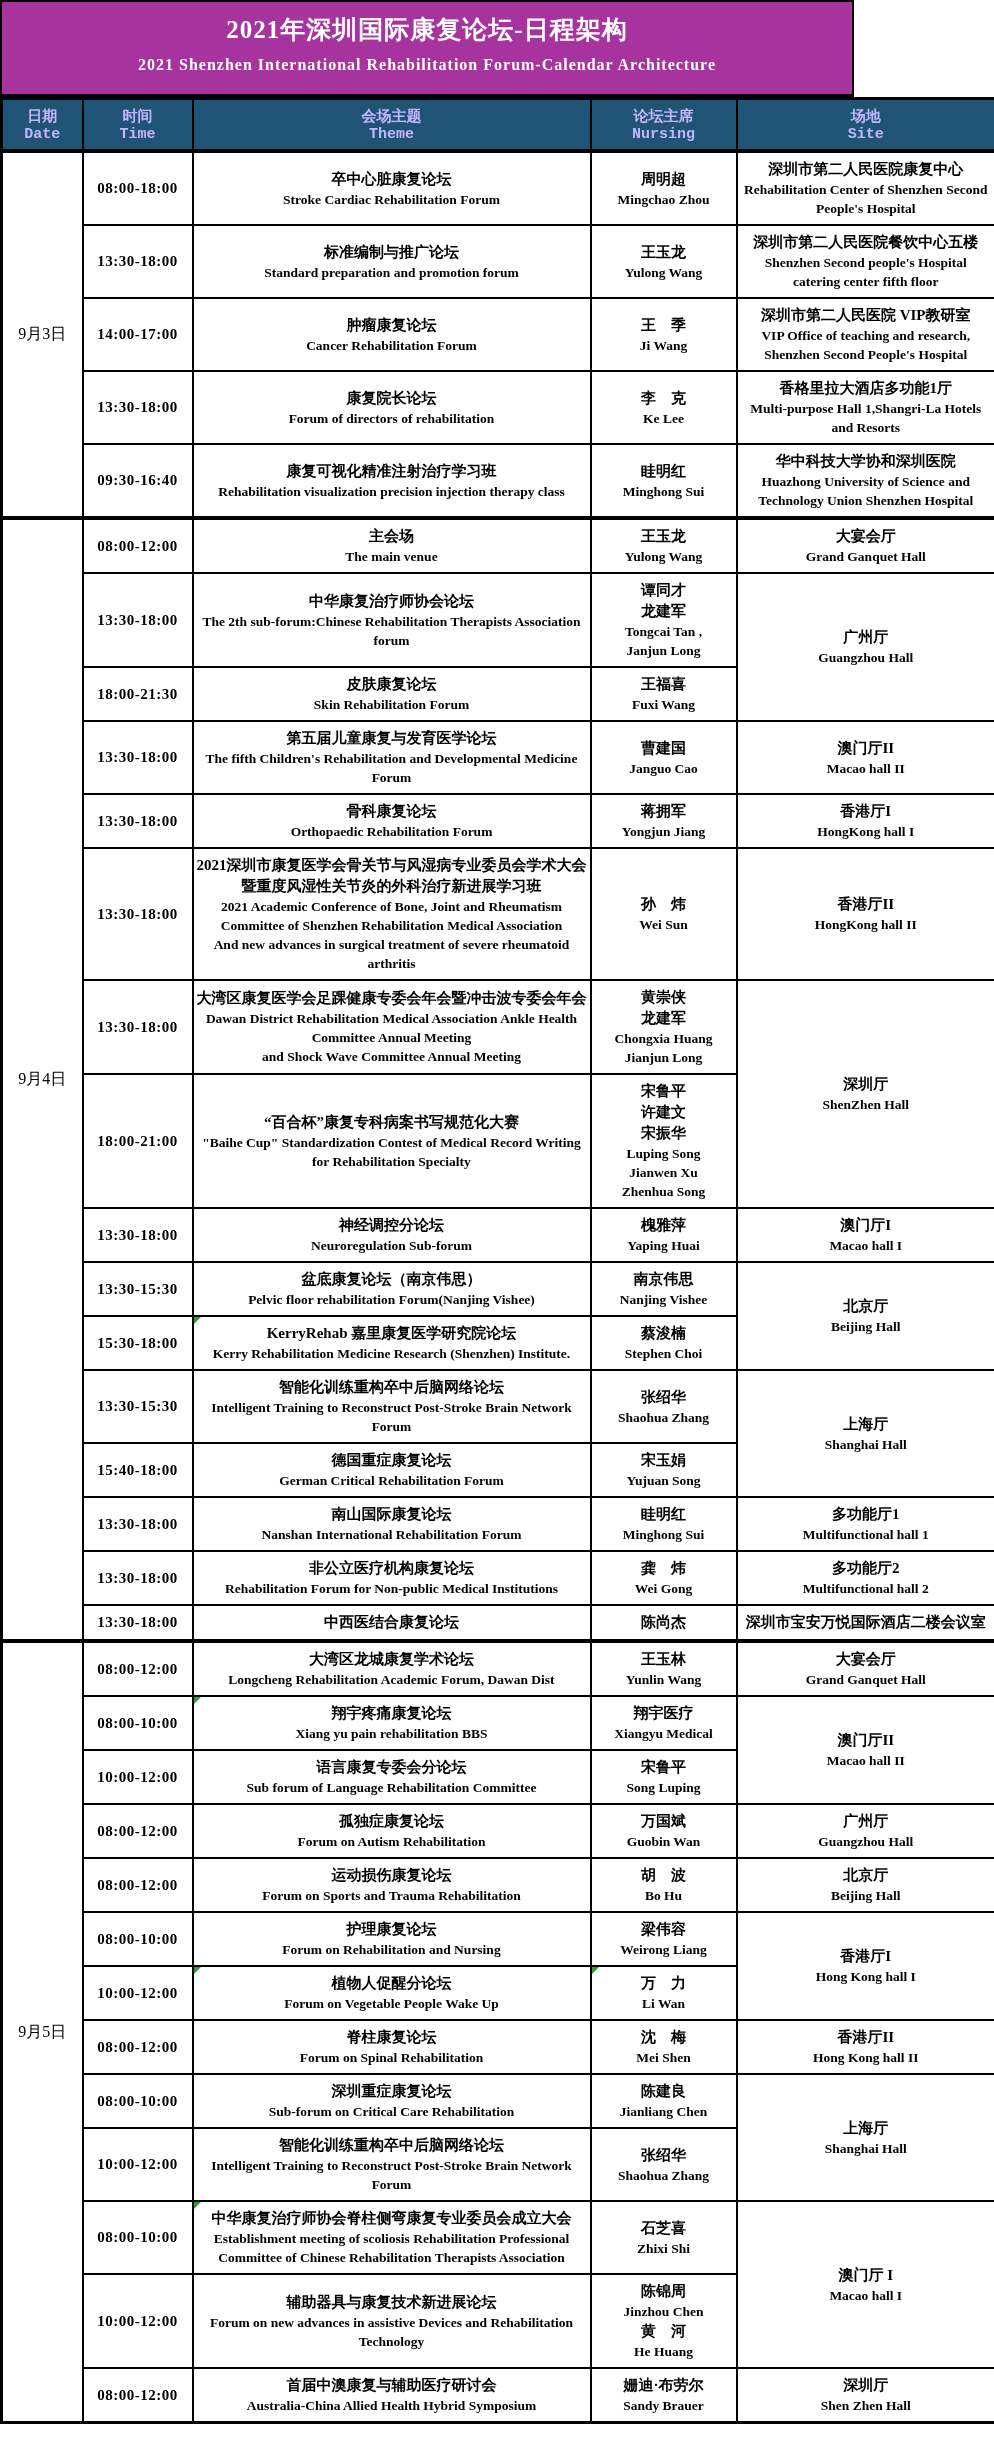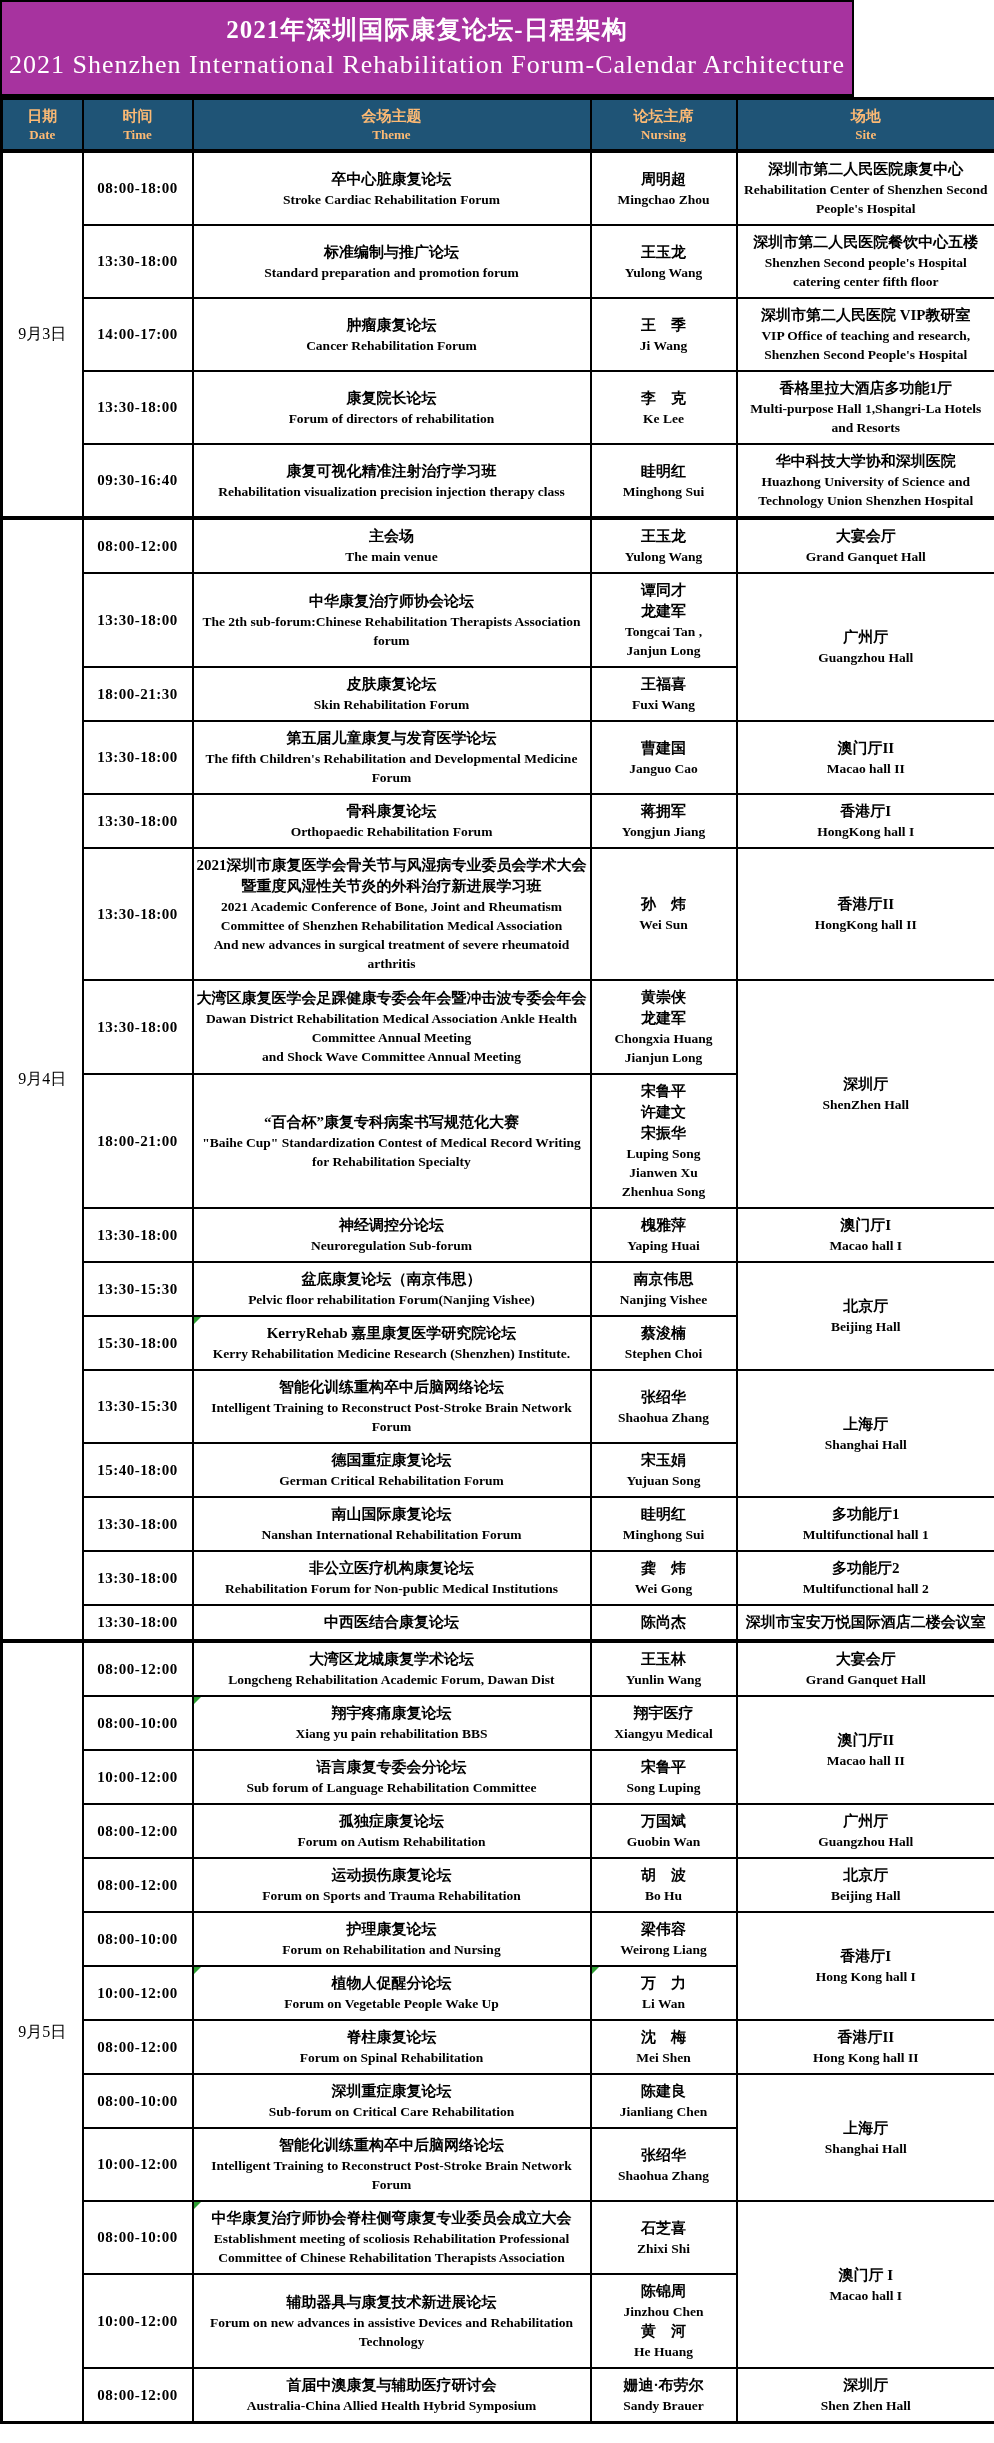--- a/index.html
+++ b/index.html
@@ -14,21 +14,21 @@
     border:2px solid #000;
     border-bottom:3px solid #000;
     padding:10px 6px 12px 6px;
     text-align:center;
     color:#fff;
   }
   .banner .zh{
     font-size:25px;font-weight:bold;line-height:36px;letter-spacing:1px;
   }
   .banner .en{
-    font-size:26px;font-weight:normal;line-height:34px;letter-spacing:1px;
+    font-size:16px;font-weight:bold;line-height:34px;letter-spacing:1px;
   }
   
   table.sched{
     width:994px;
     border-collapse:collapse;
     table-layout:fixed;
   }
   table.sched col.c-date{width:81px;}
   table.sched col.c-time{width:110px;}
   table.sched col.c-theme{width:398px;}
@@ -40,25 +40,25 @@
     text-align:center;
     vertical-align:middle;
     padding:6px 3px;
     position:relative;
     overflow:hidden;
   }
   table.sched{border:3px solid #000;}
   tr.section-start td{border-top:4px solid #000;}
 
   th.head{
-    color:#fdba74;
+    color:#c4b5fd;
     padding:4px 2px;
   }
   th.head .zh{font-size:15px;font-weight:bold;line-height:20px;}
-  th.head .en{font-size:13px;font-weight:bold;line-height:17px;}
+  th.head .en{font-size:15px;font-weight:bold;line-height:17px;font-family:Liberation Mono, monospace;}
 
   td .zh{font-size:15px;font-weight:bold;line-height:21px;}
   td .en{font-size:13.5px;font-weight:bold;line-height:19px;}
   td.time-cell{font-size:15px;font-weight:bold;letter-spacing:0.5px;margin-left:36px;}
   td.date-cell{font-size:16px;font-weight:normal;}
 
   
   td.marker::before{
     content:"";
     position:absolute;top:0;left:0;

